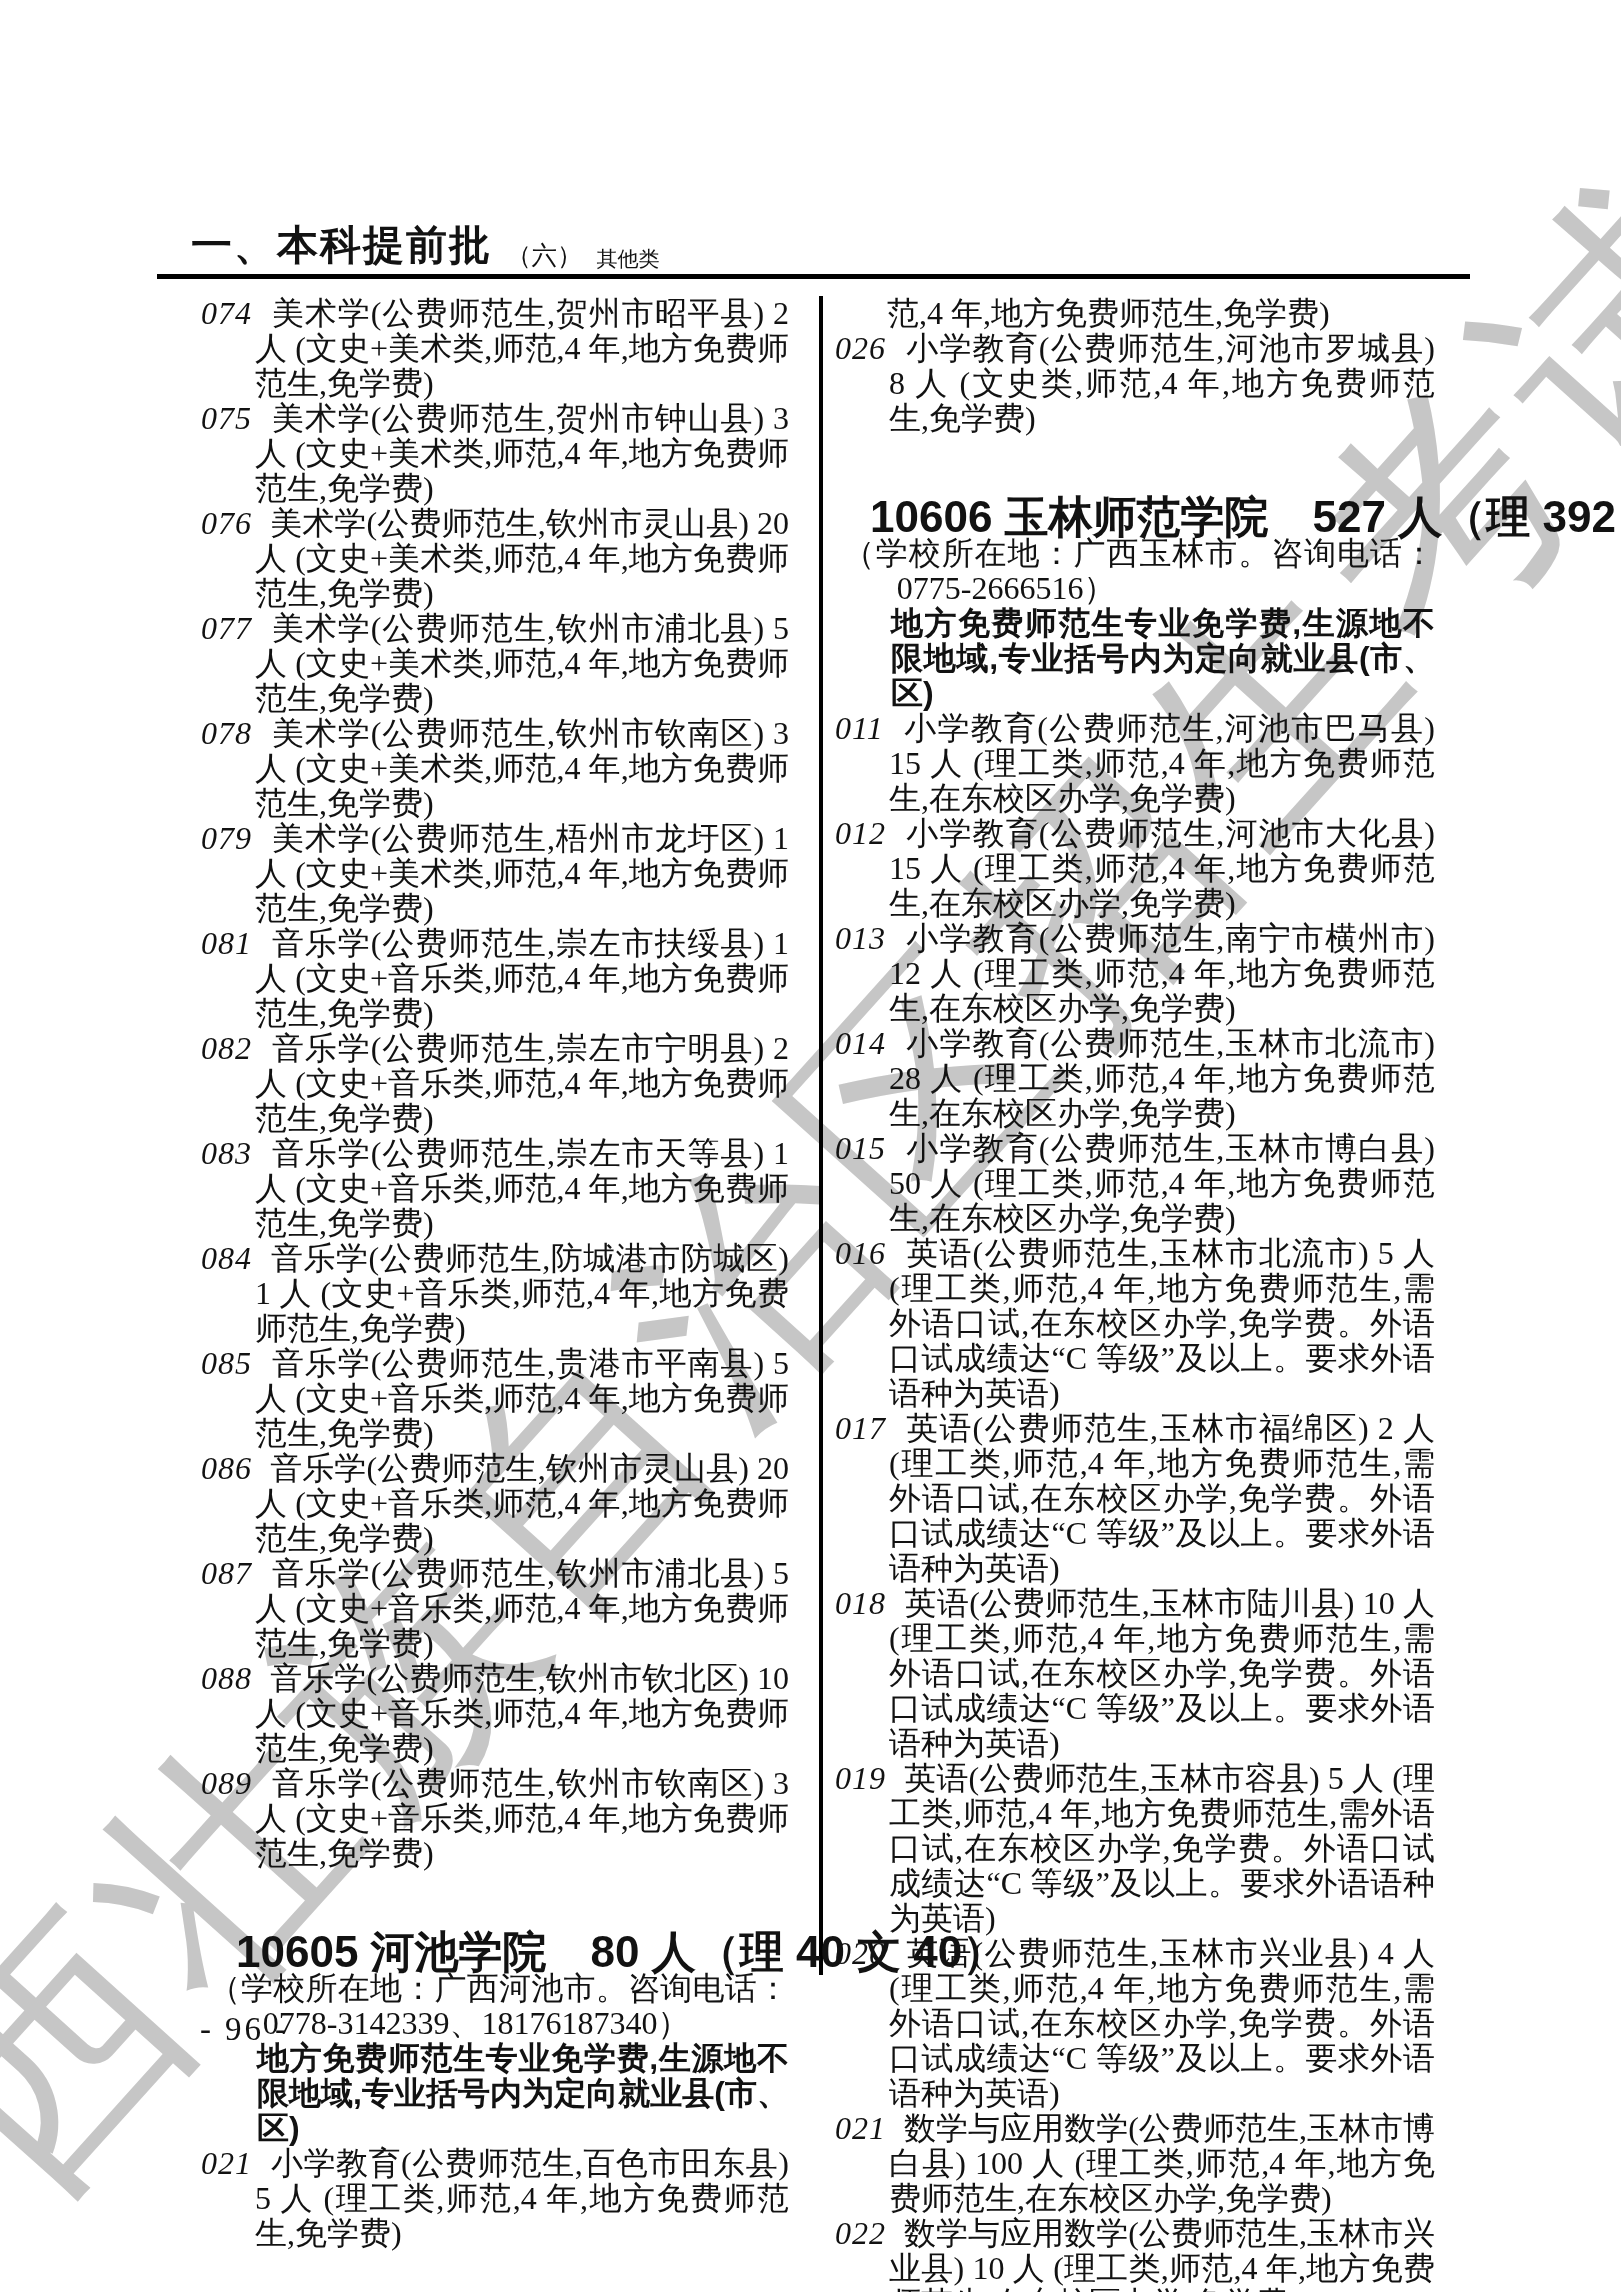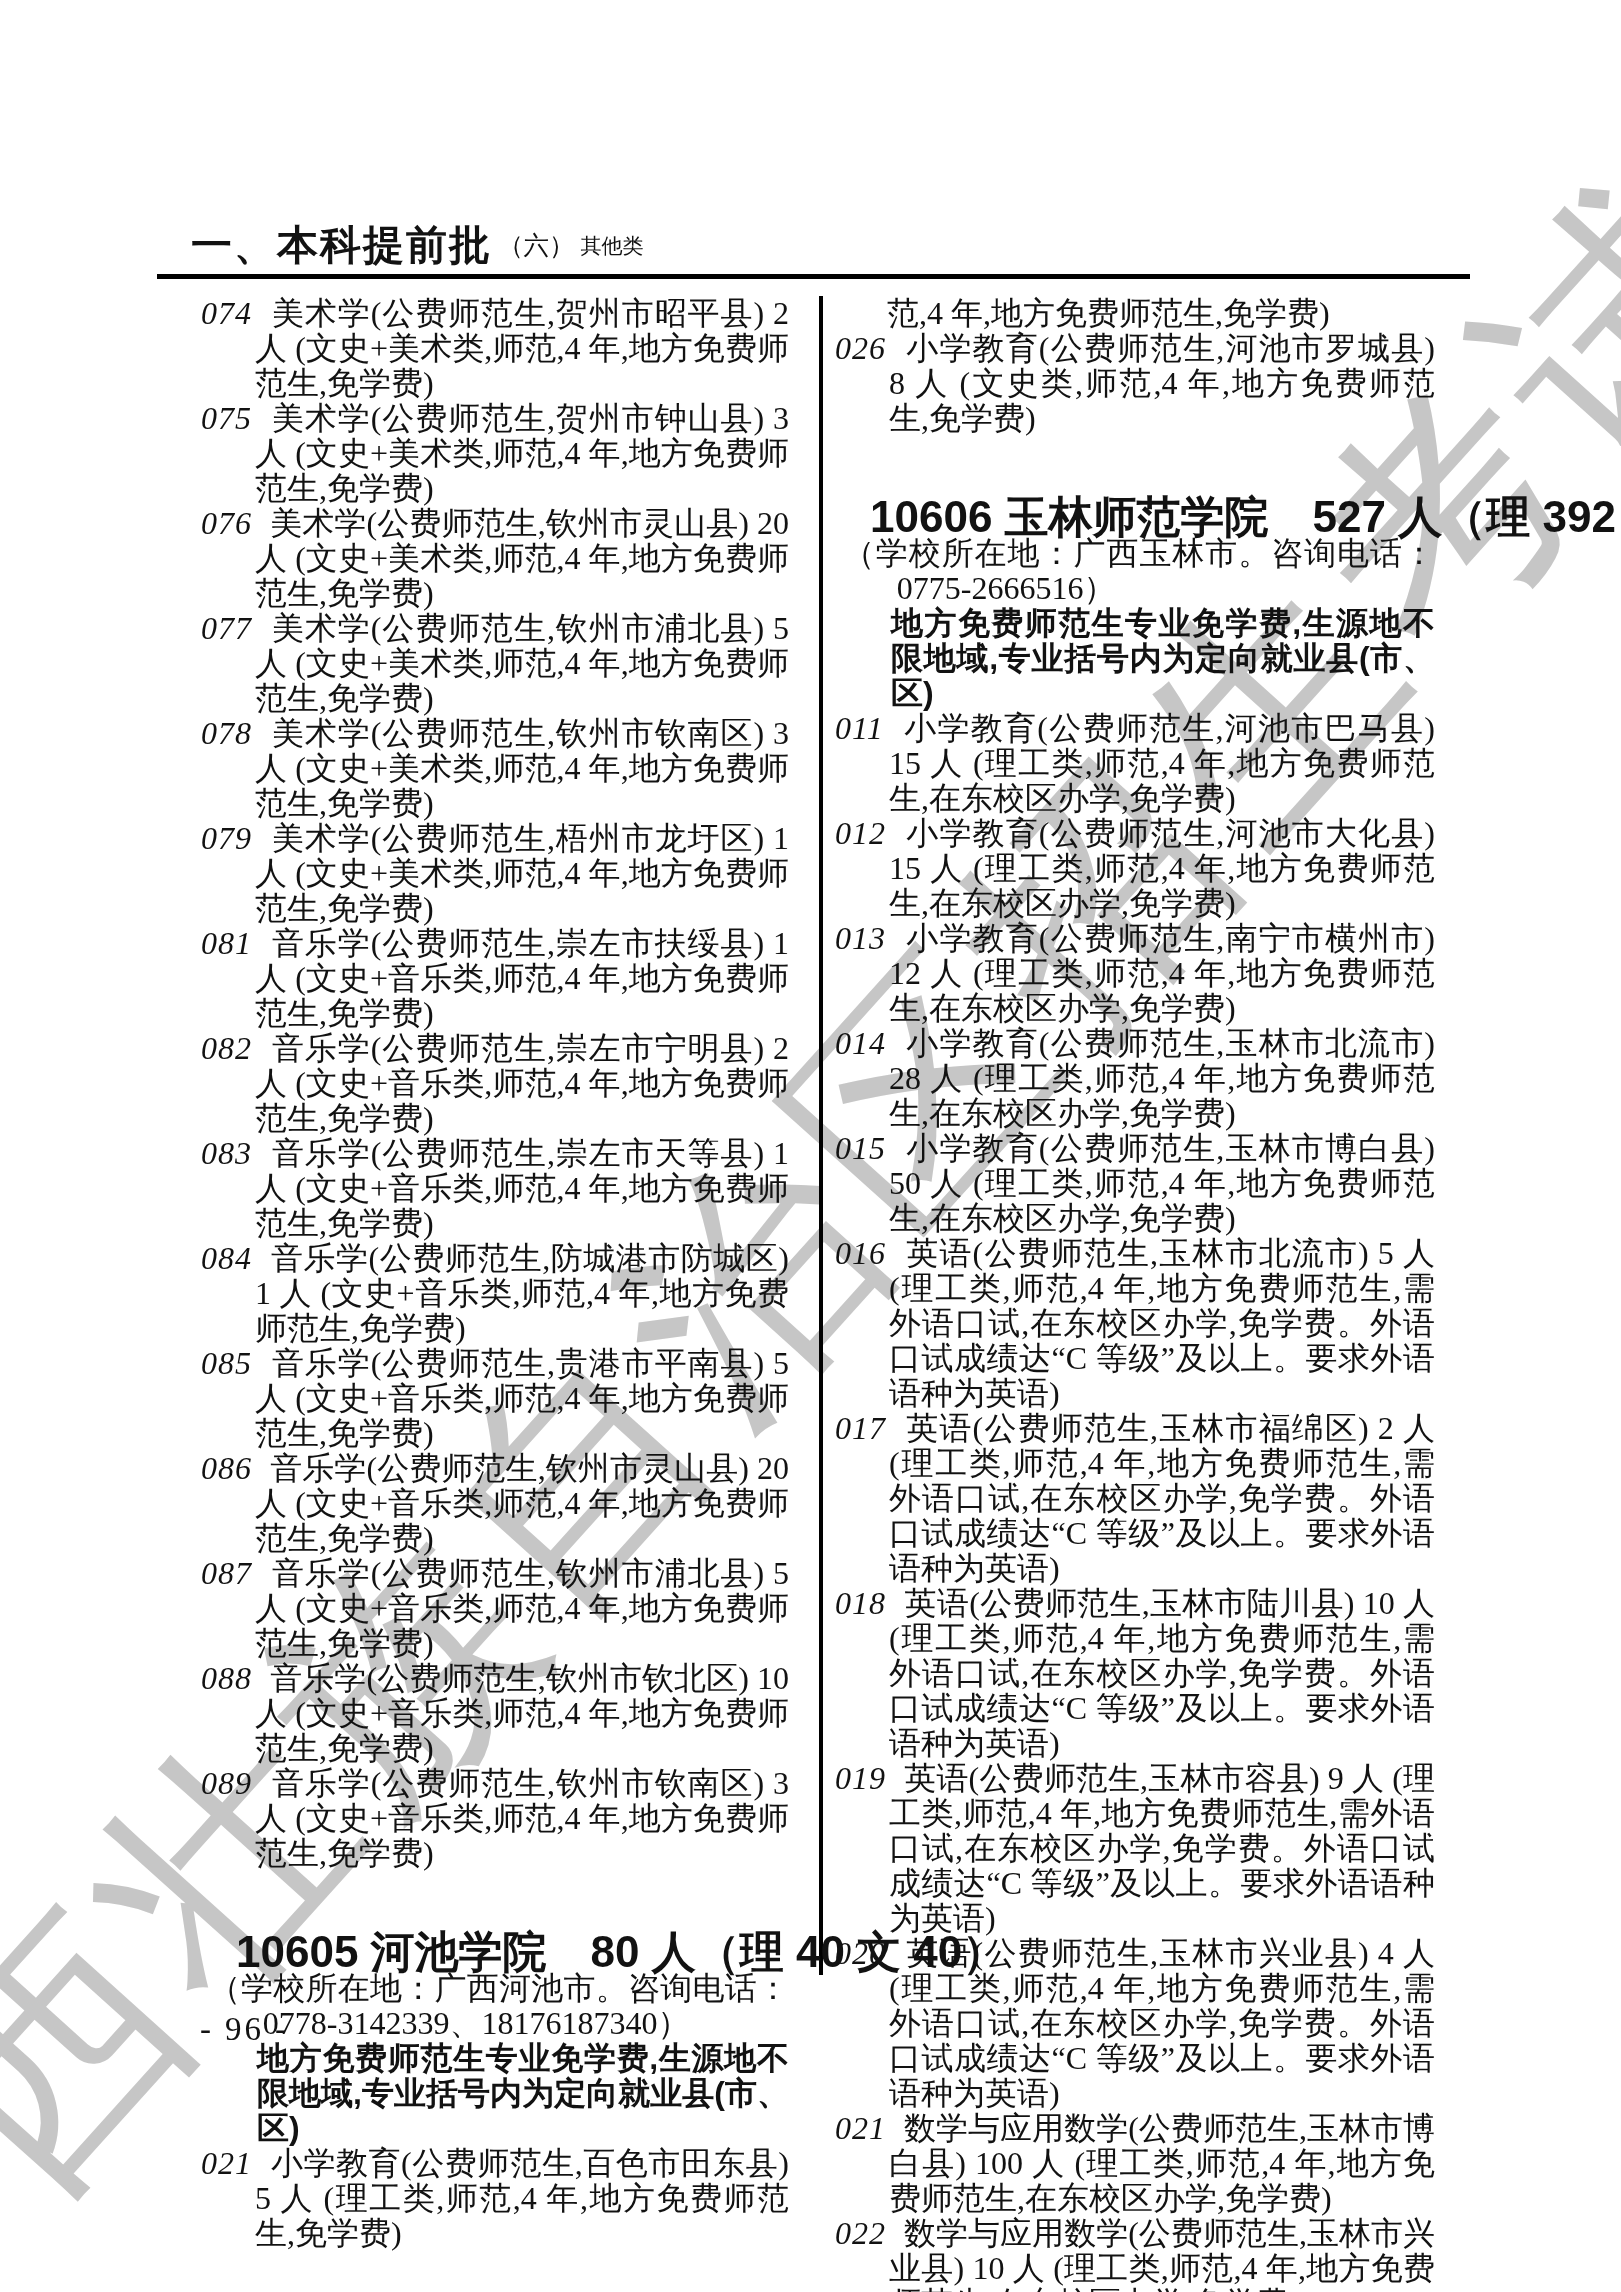--- a/index.html
+++ b/index.html
@@ -1,21 +1,21 @@
 <!DOCTYPE html>
 <html><head>
 <meta charset="utf-8">
 <style>
   html,body{margin:0;padding:0;}
   body{width:1621px;height:2293px;position:relative;background:#ffffff;overflow:hidden;
        font-family:"Liberation Serif",serif;color:#121212;}
   #page{position:absolute;inset:0;overflow:hidden;}
 
   
-  #hdr{position:absolute;left:191px;top:218px;display:flex;align-items:center;gap:6px;white-space:nowrap;}
+  #hdr{position:absolute;left:191px;top:218px;display:flex;align-items:flex-end;gap:14px;white-space:nowrap;}
   #hdr .title{font-family:"Liberation Sans",sans-serif;font-weight:bold;font-size:41px;letter-spacing:2px;}
   #hdr .section{font-family:"Liberation Sans",sans-serif;font-size:25.5px;}
   #hdr .category{font-family:"Liberation Sans",sans-serif;font-size:21px;}
   #rule{position:absolute;left:157px;top:274px;width:1313px;height:4.9px;background:#000;}
   #divider{position:absolute;left:819px;top:296px;width:3.9px;height:1679px;background:#000;}
 
   
   .col{position:absolute;top:296px;font-size:32px;line-height:35px;text-align:justify;}
   #col-left{left:157px;width:632px;padding-left:44px;box-sizing:border-box;}
   #col-right{left:835px;width:600px;}
@@ -81,21 +81,21 @@
       <div class="school-info">（学校所在地：广西玉林市。咨询电话：0775-2666516）</div>
       <div class="school-note">地方免费师范生专业免学费,生源地不限地域,专业括号内为定向就业县(市、区)</div>
       <div class="entry"><span class="num">011</span><span>小学教育(公费师范生,河池市巴马县) 15 人 (理工类,师范,4 年,地方免费师范生,在东校区办学,免学费)</span></div>
       <div class="entry"><span class="num">012</span><span>小学教育(公费师范生,河池市大化县) 15 人 (理工类,师范,4 年,地方免费师范生,在东校区办学,免学费)</span></div>
       <div class="entry"><span class="num">013</span><span>小学教育(公费师范生,南宁市横州市) 12 人 (理工类,师范,4 年,地方免费师范生,在东校区办学,免学费)</span></div>
       <div class="entry"><span class="num">014</span><span>小学教育(公费师范生,玉林市北流市) 28 人 (理工类,师范,4 年,地方免费师范生,在东校区办学,免学费)</span></div>
       <div class="entry"><span class="num">015</span><span>小学教育(公费师范生,玉林市博白县) 50 人 (理工类,师范,4 年,地方免费师范生,在东校区办学,免学费)</span></div>
       <div class="entry"><span class="num">016</span><span>英语(公费师范生,玉林市北流市) 5 人 (理工类,师范,4 年,地方免费师范生,需外语口试,在东校区办学,免学费。外语口试成绩达“C 等级”及以上。要求外语语种为英语)</span></div>
       <div class="entry"><span class="num">017</span><span>英语(公费师范生,玉林市福绵区) 2 人 (理工类,师范,4 年,地方免费师范生,需外语口试,在东校区办学,免学费。外语口试成绩达“C 等级”及以上。要求外语语种为英语)</span></div>
       <div class="entry"><span class="num">018</span><span>英语(公费师范生,玉林市陆川县) 10 人 (理工类,师范,4 年,地方免费师范生,需外语口试,在东校区办学,免学费。外语口试成绩达“C 等级”及以上。要求外语语种为英语)</span></div>
-      <div class="entry"><span class="num">019</span><span>英语(公费师范生,玉林市容县) 9 人 (理工类,师范,4 年,地方免费师范生,需外语口试,在东校区办学,免学费。外语口试成绩达“C 等级”及以上。要求外语语种为英语)</span></div>
+      <div class="entry"><span class="num">019</span><span>英语(公费师范生,玉林市容县) 5 人 (理工类,师范,4 年,地方免费师范生,需外语口试,在东校区办学,免学费。外语口试成绩达“C 等级”及以上。要求外语语种为英语)</span></div>
       <div class="entry"><span class="num">020</span><span>英语(公费师范生,玉林市兴业县) 4 人 (理工类,师范,4 年,地方免费师范生,需外语口试,在东校区办学,免学费。外语口试成绩达“C 等级”及以上。要求外语语种为英语)</span></div>
       <div class="entry"><span class="num">021</span><span>数学与应用数学(公费师范生,玉林市博白县) 100 人 (理工类,师范,4 年,地方免费师范生,在东校区办学,免学费)</span></div>
       <div class="entry"><span class="num">022</span><span>数学与应用数学(公费师范生,玉林市兴业县) 10 人 (理工类,师范,4 年,地方免费师范生,在东校区办学,免学费)</span></div>
     </div>
 
   <div id="pagenum">- 96 -</div>
 
 </div>
 
 

